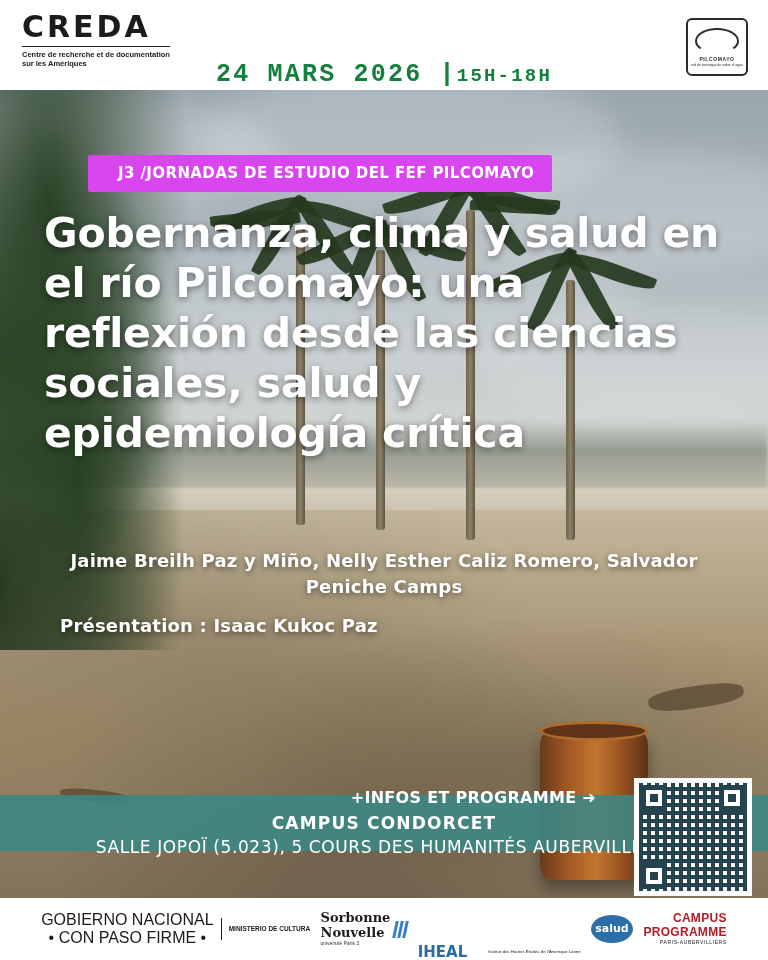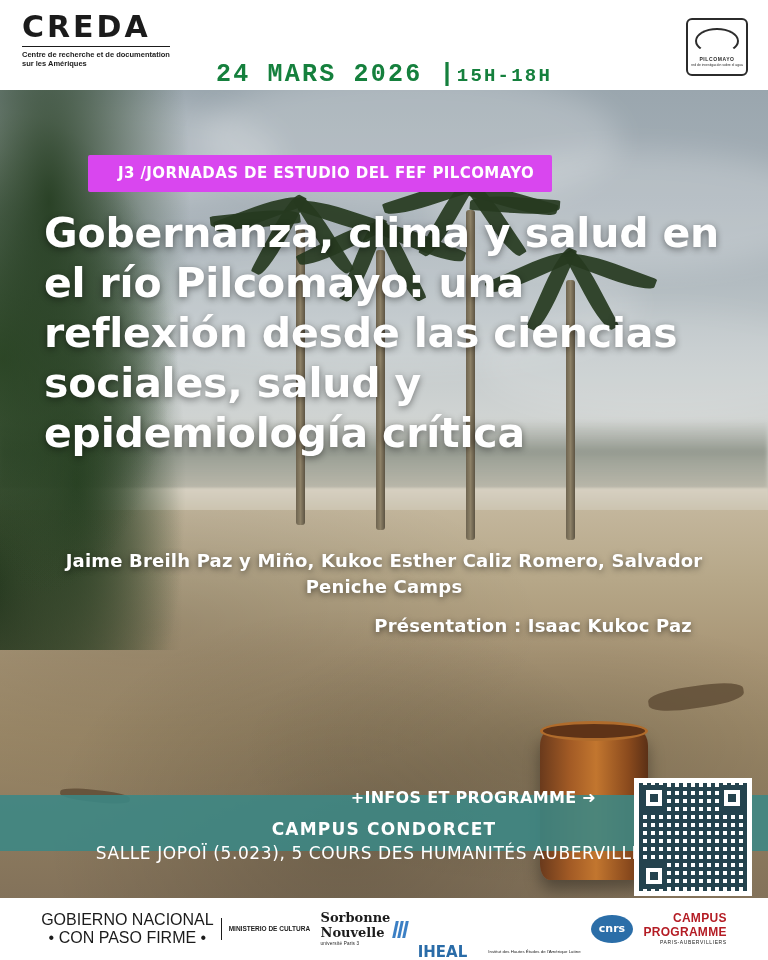--- a/index.html
+++ b/index.html
@@ -268,40 +268,40 @@
     line-height: 1.45;
     letter-spacing: .2px;
     font-family: "DejaVu Sans", sans-serif;
     text-shadow: 0 2px 6px rgba(0,0,0,0.5);
   }
   .presentation {
     position: absolute;
     left: 60px;
     right: 76px;
     top: 615px;
-    text-align: right;
+    text-align: left;
     color: #ffffff;
     font-size: 18px;
     font-weight: bold;
     letter-spacing: .2px;
     font-family: "DejaVu Sans", sans-serif;
     text-shadow: 0 2px 6px rgba(0,0,0,0.5);
   }
 
   
   .venue {
     position: absolute;
     left: 0;
     top: 795px;
     width: 768px;
     height: 56px;
     background: rgba(59,136,133,0.88);
     color: #ffffff;
     text-align: center;
-    padding-top: 24px;
+    padding-top: 18px;
     box-sizing: border-box;
   }
   .venue .l1 {
     font-size: 17px;
     font-weight: bold;
     letter-spacing: 1.2px;
     font-family: "DejaVu Sans", sans-serif;
   }
   .venue .l2 {
     margin-top: 4px;
@@ -465,21 +465,21 @@
 
     <div class="pilco-logo">
       <div class="wave"></div>
       <div class="lbl">PILCOMAYO</div>
       <div class="lbl2">red de investigación sobre el agua</div>
     </div>
   </div>
 
   <div class="badge">J3 /JORNADAS DE ESTUDIO DEL FEF PILCOMAYO</div>
   <div class="title">Gobernanza, clima y salud en el río Pilcomayo: una reflexión desde las ciencias sociales, salud y epidemiología crítica</div>
-  <div class="speakers">Jaime Breilh Paz y Miño, Kukoc Esther Caliz Romero, Salvador Peniche Camps</div>
+  <div class="speakers">Jaime Breilh Paz y Miño, Nelly Esther Caliz Romero, Salvador Peniche Camps</div>
   <div class="presentation">Présentation : Isaac Kukoc Paz</div>
 
   <div class="venue">
     <div class="l1">CAMPUS CONDORCET</div>
     <div class="l2">SALLE JOPOÏ (5.023), 5 COURS DES HUMANITÉS AUBERVILLIERS</div>
   </div>
 
   <div class="infos">+INFOS ET PROGRAMME ➜</div>
 
   <div class="qr">
@@ -514,21 +514,21 @@
         </div>
     </div>
 
     <div class="logo logo-heal">
       <div class="ih">IHEAL</div>
       <div class="sub">Institut des Hautes Études de l'Amérique Latine</div>
     </div>
 
 
     <div class="logo logo-cnrs">
-      <div class="disc">cnrs</div>
+      <div class="disc">salud</div>
     </div>
 
     <div class="logo logo-campus">
       <div class="l1">CAMPUS</div>
       <div class="l2">PROGRAMME</div>
       <div class="l3">PARIS-AUBERVILLIERS</div>
     </div>
 
   </div>
 

